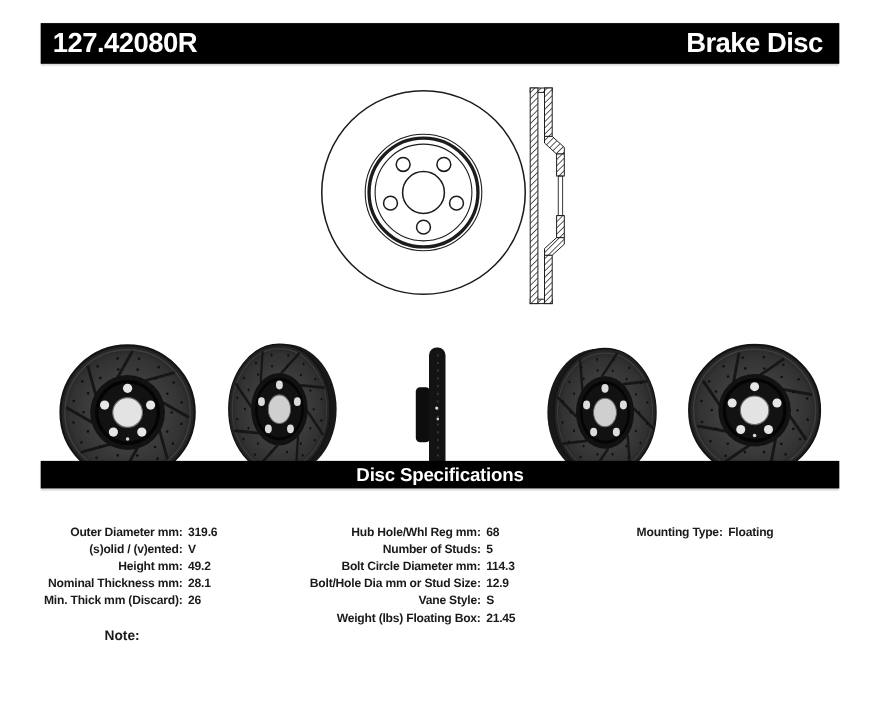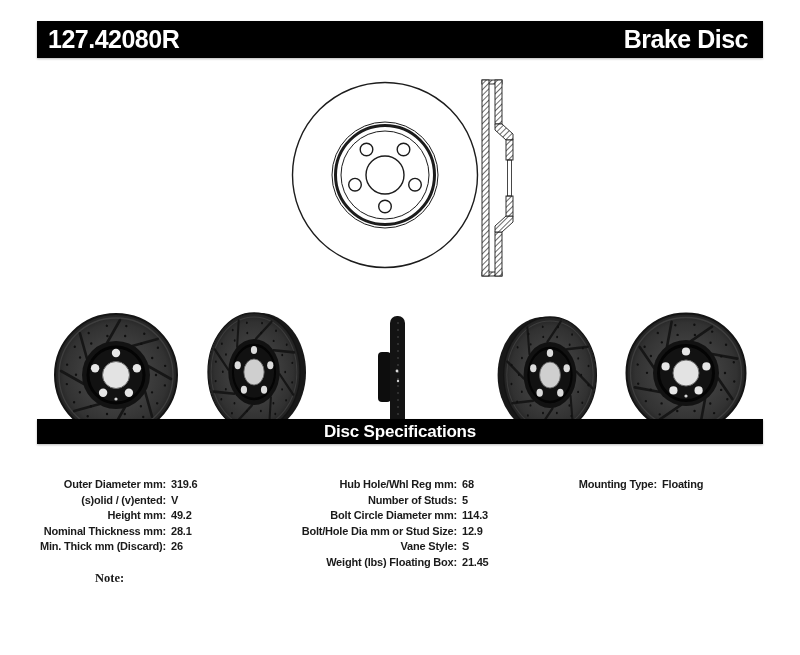--- a/index.html
+++ b/index.html
@@ -10,24 +10,24 @@
               justify-content:space-between;padding:0 15px 0 11px;box-sizing:border-box;}
   #header-bar .part{font-size:25px;font-weight:bold;letter-spacing:-0.5px;}
   #header-bar .prod{font-size:25px;font-weight:bold;letter-spacing:-0.5px;}
   #spec-bar{left:37px;top:419px;width:726px;height:25px;display:flex;align-items:center;
             justify-content:center;font-size:17px;font-weight:bold;letter-spacing:-0.2px;}
   .abs{position:absolute;}
   .spec-col{position:absolute;top:477px;}
   .spec-row{display:flex;line-height:15.6px;font-size:11px;font-weight:bold;letter-spacing:-0.2px;white-space:nowrap;}
   .spec-label{display:inline-block;text-align:right;}
   .c1 .spec-label{width:128px;}
-  .c2 .spec-label{width:157px;margin-left:20px;}
+  .c2 .spec-label{width:157px;}
   .c3 .spec-label{width:120px;}
   .spec-value{margin-left:5px;}
-  #note{position:absolute;left:95px;top:571px;font-size:12.5px;font-weight:bold;font-family:Liberation Serif, serif;}
+  #note{position:absolute;left:95px;top:571px;font-size:12.5px;font-weight:bold;}
   svg{display:block;}
 </style>
 </head>
 <body>
 
 <div id="page">
 
   <div id="header-bar" class="bar">
     <span class="part">127.42080R</span>
     <span class="prod">Brake Disc</span>

